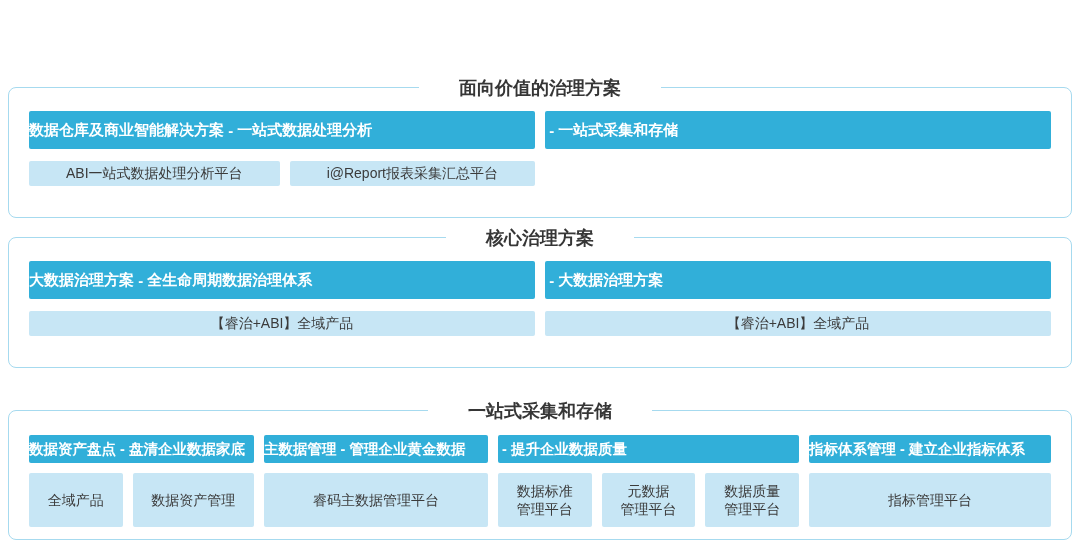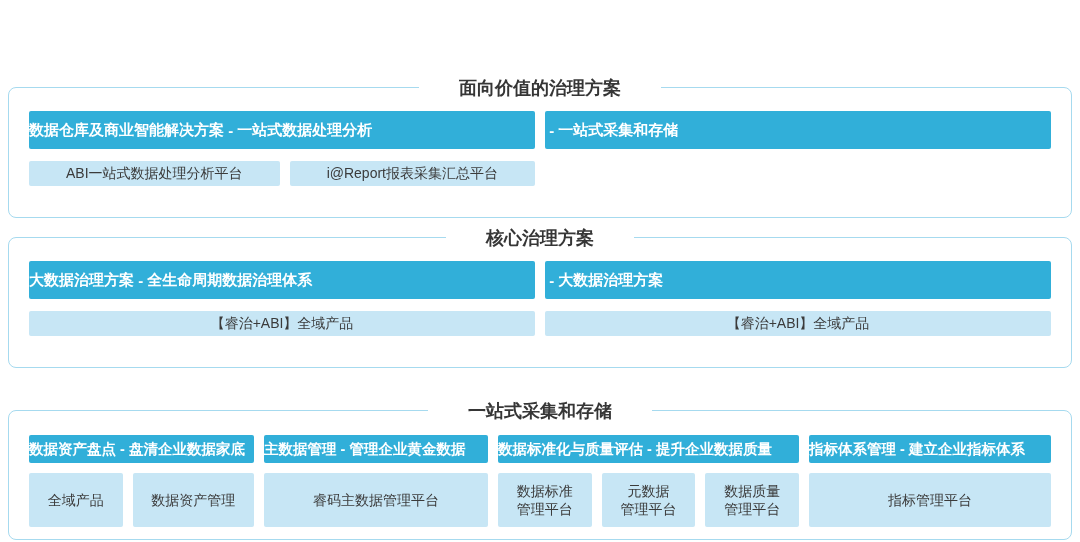--- a/index.html
+++ b/index.html
@@ -121,21 +121,20 @@
               <span class="hname">主数据管理</span>
               <span class="hsep" style="white-space: pre;"> - </span>
               <span class="htag">管理企业黄金数据</span>
             </div>
             <div class="col-items">
               <div class="item">睿码主数据管理平台</div>
             </div>
           </div>
           <div class="column">
             <div class="col-header">
-              <span class="hname">数据标准化与质量评估</span>
               <span class="hsep" style="white-space: pre;"> - </span>
               <span class="htag">提升企业数据质量</span>
             </div>
             <div class="col-items">
               <div class="item">数据标准
 管理平台</div>
               <div class="item">元数据
 管理平台</div>
               <div class="item">数据质量
 管理平台</div>

